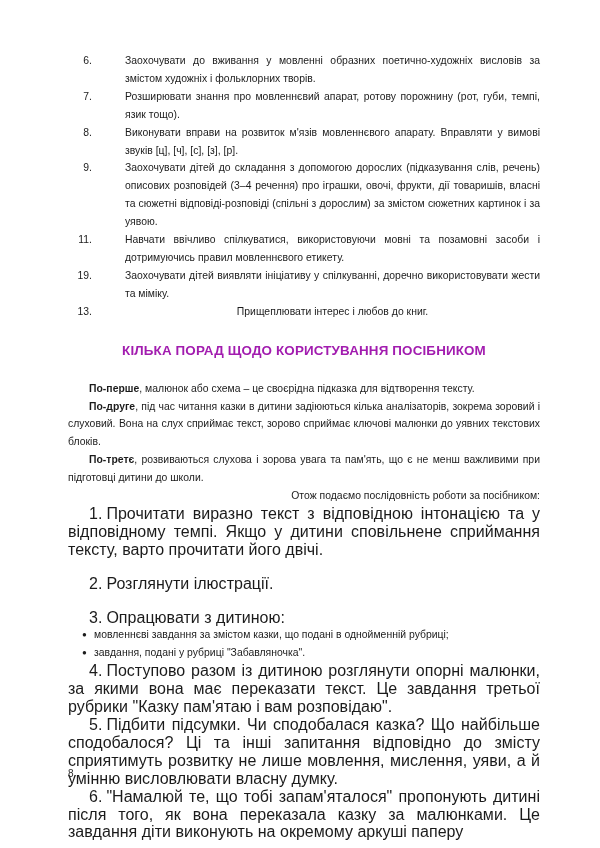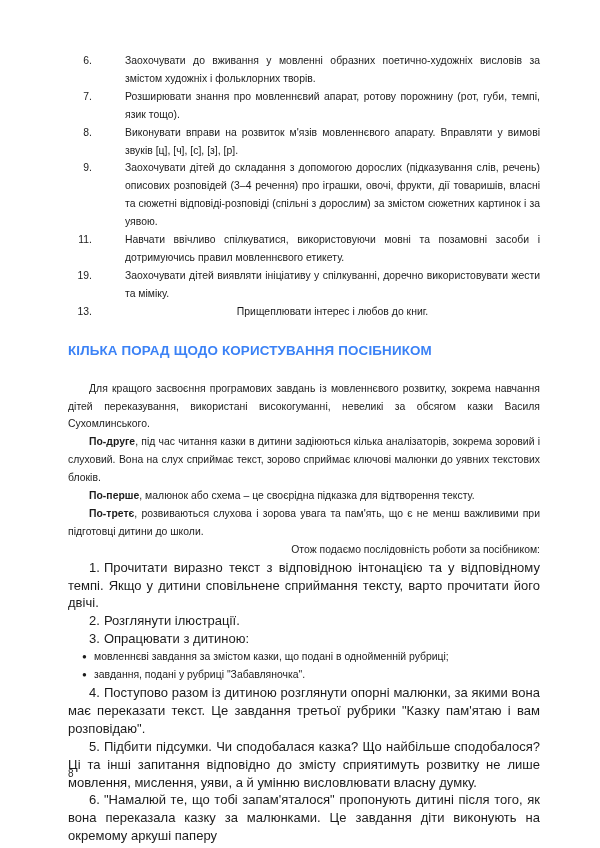--- a/index.html
+++ b/index.html
@@ -65,23 +65,23 @@
     text-align: center;
   }
 
   
   .section-heading {
     margin: 0;
     padding-top: 22px;
     padding-bottom: 22px;
     font-size: 13.4px;
     font-weight: bold;
-    text-align: left;
+    text-align: center;
     letter-spacing: 0.15px;
-    color: #3b82f6;
+    color: #a21caf;
   }
 
   
   .para {
     margin: 0;
     font-size: 10.4px;
     line-height: 17.9px;
     text-align: justify;
     text-justify: inter-word;
     text-indent: 21px;
@@ -90,32 +90,33 @@
   .para.last-left {
     text-align: right;
   }
   .para b {
     font-weight: bold;
   }
 
   
   .step {
     margin: 0;
-    font-size: 13px;
+    font-size: 16px;
     line-height: 17.9px;
     text-align: justify;
     text-justify: inter-word;
     text-indent: 21px;
     letter-spacing: 0.02px;
   }
   .step .step-num {
     padding-right: 4px;
   }
   .step.left {
     text-align: left;
+    margin-top: 16px;
   }
 
   
   .bullet {
     position: relative;
     margin: 0;
     padding-left: 26px;
     font-size: 10.4px;
     line-height: 17.9px;
     text-align: left;
@@ -172,27 +173,26 @@
         <span class="obj-text">Заохочувати дітей виявляти ініціативу у спілкуванні, доречно використовувати жести та міміку.</span>
       </li>
       <li class="obj-item">
         <span class="obj-num">13.</span>
         <span class="obj-text no-justify">Прищеплювати інтерес і любов до книг.</span>
       </li>
     </ol>
 
     <h2 class="section-heading">КІЛЬКА ПОРАД ЩОДО КОРИСТУВАННЯ ПОСІБНИКОМ</h2>
 
-    <p class="para">Для кращого засвоєння програмових завдань із мовленнєвого розвитку, зокрема навчання дітей переказування, використані високогуманні, невеликі за обсягом казки Василя Сухомлинського.</p>
-
+
+
+    <p class="para"><b>По-перше</b><span>, малюнок або схема – це своєрідна підказка для відтворення тексту.</span></p>
 
     <p class="para"><b>По-друге</b><span>, під час читання казки в дитини задіюються кілька аналізаторів, зокрема зоровий і слуховий. Вона на слух сприймає текст, зорово сприймає ключові малюнки до уявних текстових блоків.</span></p>
 
-    <p class="para"><b>По-перше</b><span>, малюнок або схема – це своєрідна підказка для відтворення тексту.</span></p>
-
     <p class="para"><b>По-третє</b><span>, розвиваються слухова і зорова увага та пам'ять, що є не менш важливими при підготовці дитини до школи.</span></p>
 
     <p class="para last-left">Отож подаємо послідовність роботи за посібником:</p>
 
     <p class="step"><span class="step-num">1.</span><span>Прочитати виразно текст з відповідною інтонацією та у відповідному темпі. Якщо у дитини сповільнене сприймання тексту, варто прочитати його двічі.</span></p>
 
     <p class="step left"><span class="step-num">2.</span><span>Розглянути ілюстрації.</span></p>
 
     <p class="step left"><span class="step-num">3.</span><span>Опрацювати з дитиною:</span></p>
 

